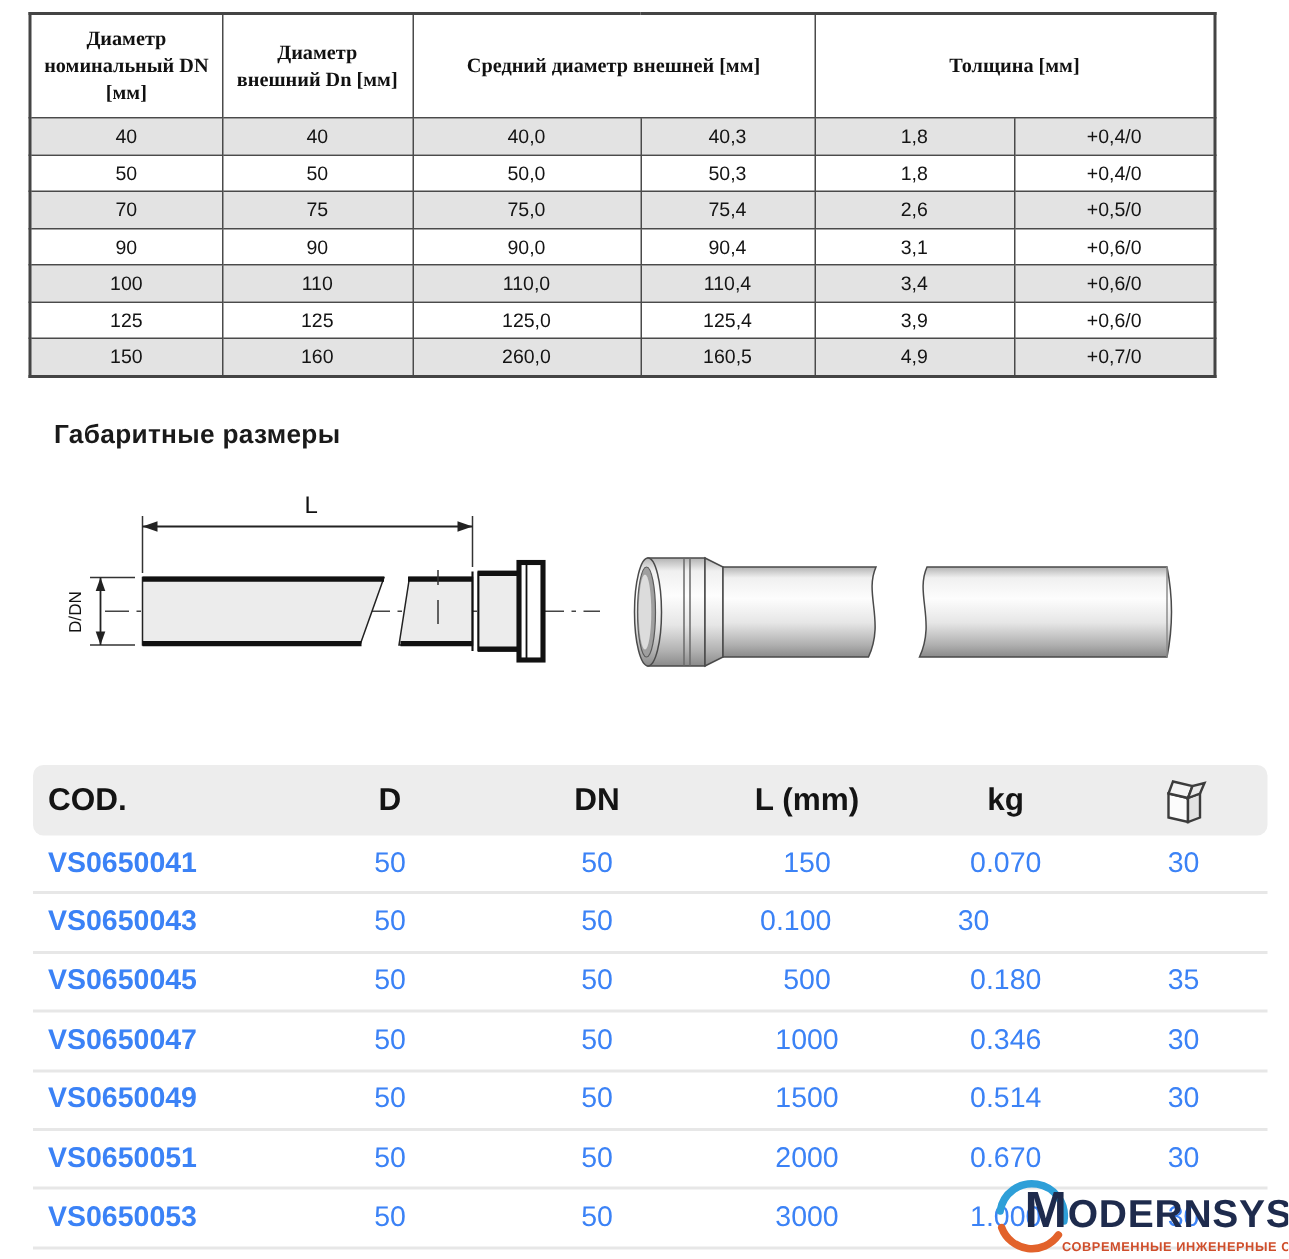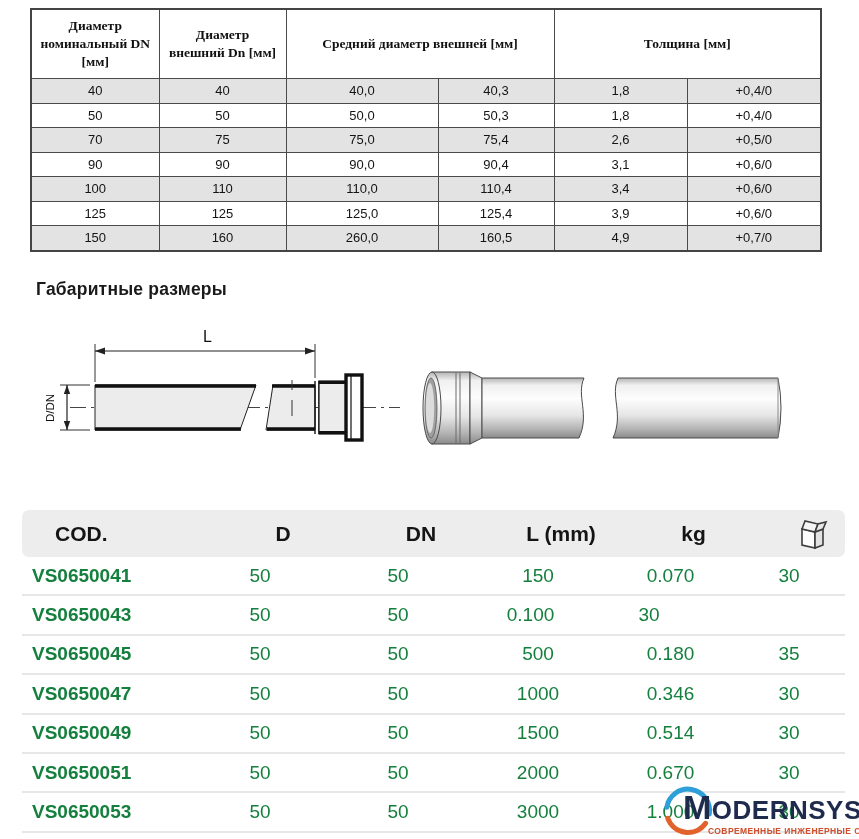--- a/index.html
+++ b/index.html
@@ -3,21 +3,21 @@
 <meta charset="utf-8">
 <style>
   html,body { margin:0; padding:0; background:#ffffff; }
   .page {
     position:relative; width:859px; height:839px; background:#ffffff;
     font-family:"Liberation Sans", sans-serif; overflow:hidden; color:#111;
   }
 
   
   table.t1 {
-    position:absolute; left:30px; top:8px; width:790px;
+    position:absolute; left:19px; top:8px; width:790px;
     border-collapse:collapse; table-layout:fixed;
     border:2px solid #444;
   }
   table.t1 th, table.t1 td { border:1px solid #4a4a4a; text-align:center; vertical-align:middle; }
   table.t1 th {
     font-family:"Liberation Serif", serif; font-weight:bold; font-size:13.5px;
     height:64px; background:#ffffff; padding:2px 8px; line-height:1.35;
   }
   table.t1 td { font-size:13px; height:23.5px; padding:0 4px; color:#141414; background:#ffffff; }
   table.t1 tbody tr:nth-child(odd) td { background:#e3e3e3; }
@@ -29,25 +29,25 @@
   }
 
   
   .tech-svg { position:absolute; left:40px; top:326px; }
   .pipe3d-svg { position:absolute; left:412px; top:366px; }
 
   
   .t2 { position:absolute; left:22px; top:510px; width:823px; }
   .t2-header {
     height:47px; background:#ededed; border-radius:7px;
-    display:flex; align-items:center; font-weight:bold; font-size:21px; color:#141414;padding-left:23px;
+    display:flex; align-items:center; font-weight:bold; font-size:21px; color:#141414;
   }
   .t2-row {
     height:37.4px; display:flex; align-items:center;
-    border-bottom:2px solid #e7e7e7; font-size:19px; color:#15803d;
+    border-bottom:2px solid #e7e7e7; font-size:19px; color:#3b82f6;
   }
   .t2c { flex:none; text-align:center; }
   .c0 { width:160px; text-align:left; padding-left:10px; }
   .c1 { width:136px; }
   .c2 { width:140px; }
   .c3 { width:140px; }
   .c4 { width:125px; }
   .c5 { width:112px; display:flex; justify-content:center; align-items:center; }
   .t2-row .c0 { font-weight:bold; }
 

